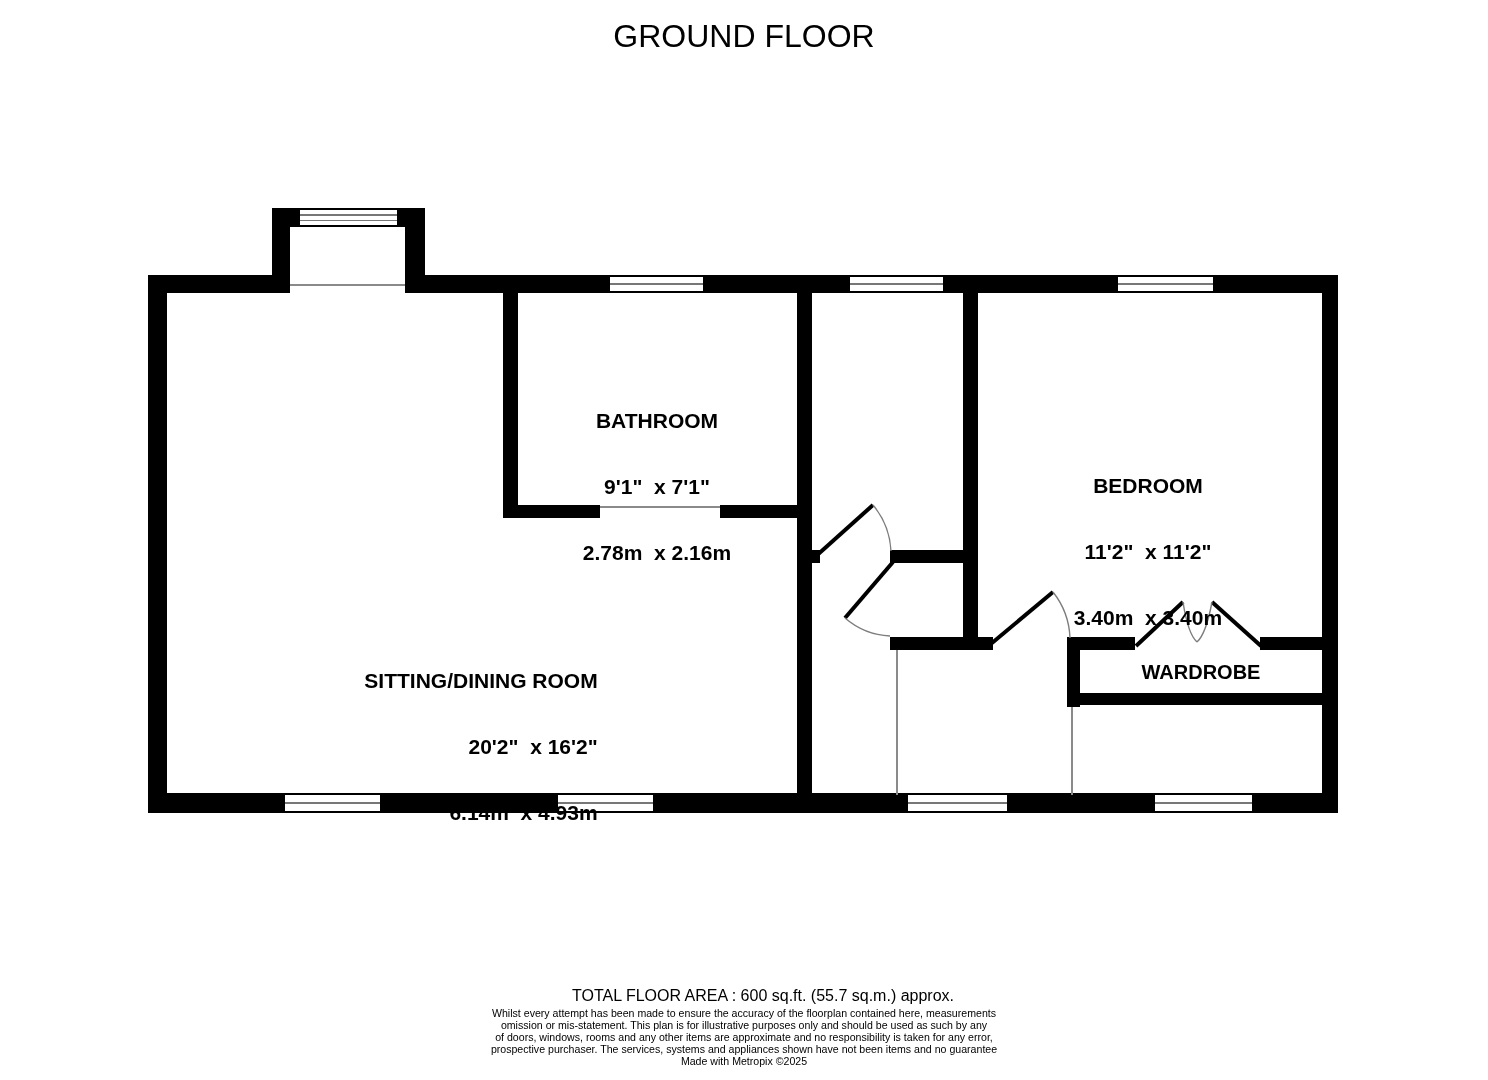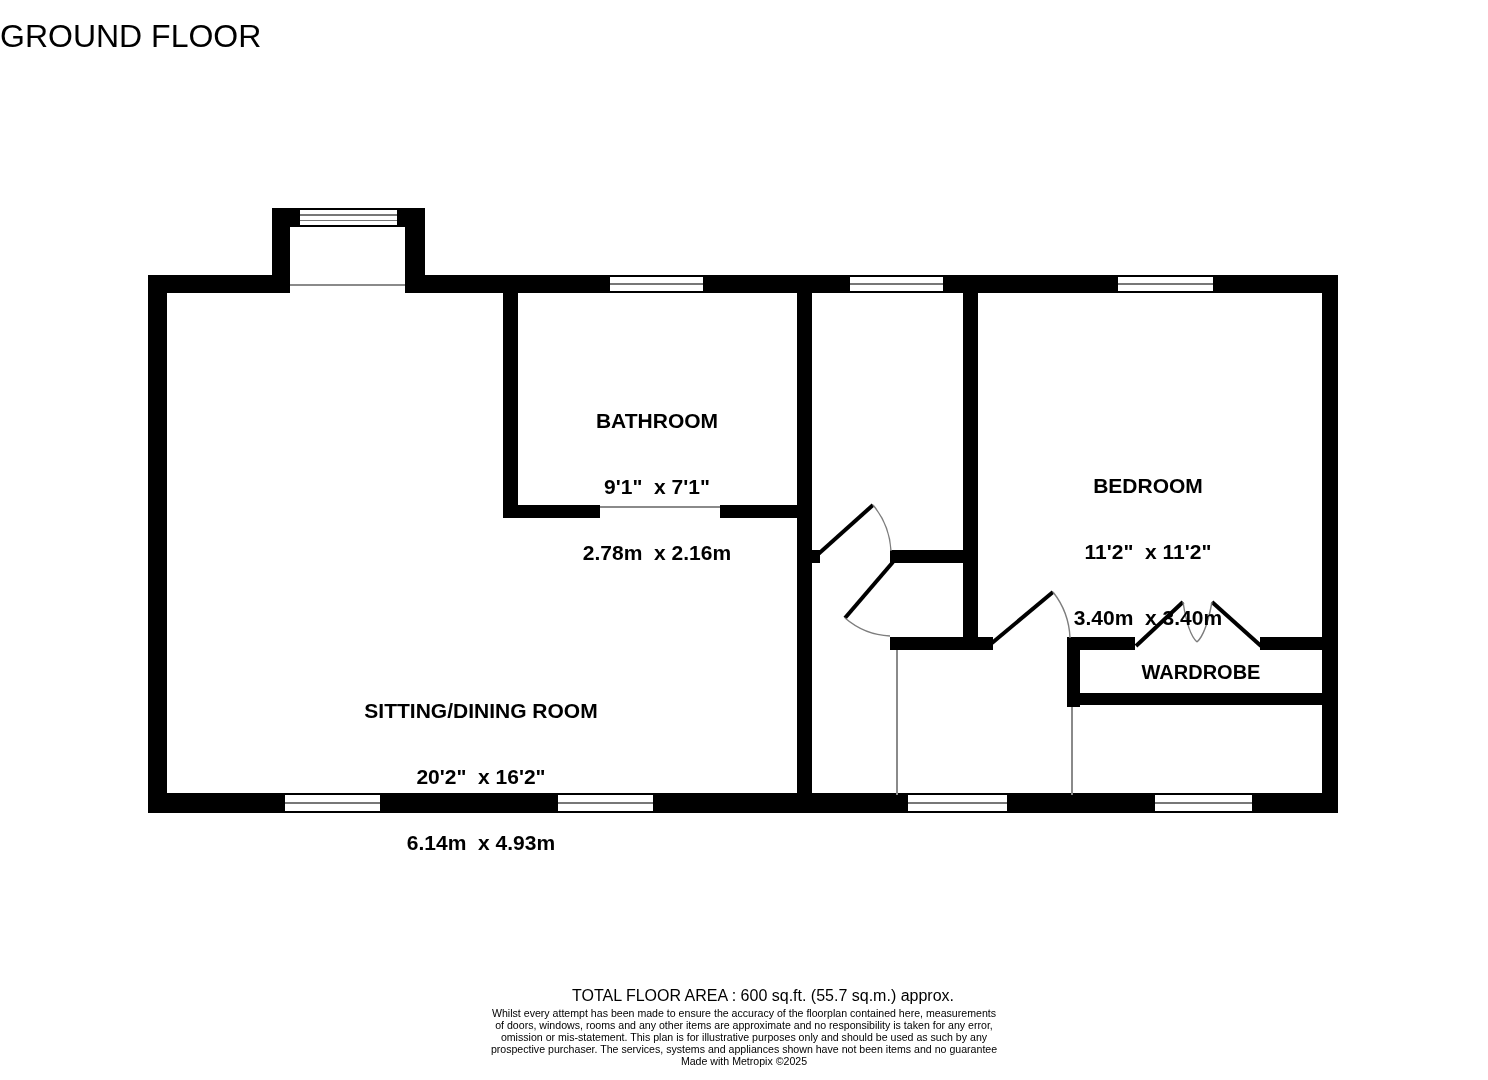--- a/index.html
+++ b/index.html
@@ -15,21 +15,21 @@
 
   .doors-svg{position:absolute;left:0;top:0;width:1488px;height:1080px;}
   .door-leaf{stroke:#000;stroke-width:4;fill:none;}
   .door-arc{stroke:#7d7d7d;stroke-width:1.4;fill:none;}
 
   .room-label{position:absolute;transform:translateX(-50%);text-align:center;font-weight:bold;
               white-space:pre;line-height:22px;font-size:21px;}
   .room-label.small{font-size:18px;line-height:18px;}
   .wardrobe-label{position:absolute;transform:translateX(-50%);font-weight:bold;font-size:20px;white-space:pre;}
 
-  .plan-title{position:absolute;left:0;right:0;top:18px;text-align:left;
+  .plan-title{position:absolute;left:0;right:0;top:18px;text-align:center;
               font-size:32px;line-height:37px;font-weight:normal;letter-spacing:0px;}
 
   .footer-total{position:absolute;left:0;right:0;top:987px;text-align:center;font-size:16px;margin-left:38px;}
   .footer-disclaimer{position:absolute;left:0;right:0;top:1008px;text-align:center;
                      font-size:10.6px;line-height:11.9px;}
 </style>
 </head>
 <body>
 
 <div id="floorplan">
@@ -127,31 +127,31 @@
     <div>2.78m  x 2.16m</div>
   </div>
 
 
   <div class="room-label" style="left:1148px;top:431px;">
     <div>BEDROOM</div>
     <div>11'2"  x 11'2"</div>
     <div>3.40m  x 3.40m</div>
   </div>
 
-  <div class="room-label" style="left:481px;top:656px;">
+  <div class="room-label" style="left:481px;top:626px;text-align:right;">
     <div>SITTING/DINING ROOM</div>
     <div>20'2"  x 16'2"</div>
     <div>6.14m  x 4.93m</div>
   </div>
 
   <div class="wardrobe-label" style="left:1201px;top:661px;text-align:center;">WARDROBE</div>
 
   <div class="footer-total">TOTAL FLOOR AREA : 600 sq.ft. (55.7 sq.m.) approx.</div>
 
   <div class="footer-disclaimer">
     <div>Whilst every attempt has been made to ensure the accuracy of the floorplan contained here, measurements</div>
+    <div>omission or mis-statement. This plan is for illustrative purposes only and should be used as such by any</div>
     <div>of doors, windows, rooms and any other items are approximate and no responsibility is taken for any error,</div>
-    <div>omission or mis-statement. This plan is for illustrative purposes only and should be used as such by any</div>
     <div>prospective purchaser. The services, systems and appliances shown have not been items and no guarantee</div>
     <div>Made with Metropix ©2025</div>
   </div>
 
 </div>
 
 </body></html>

